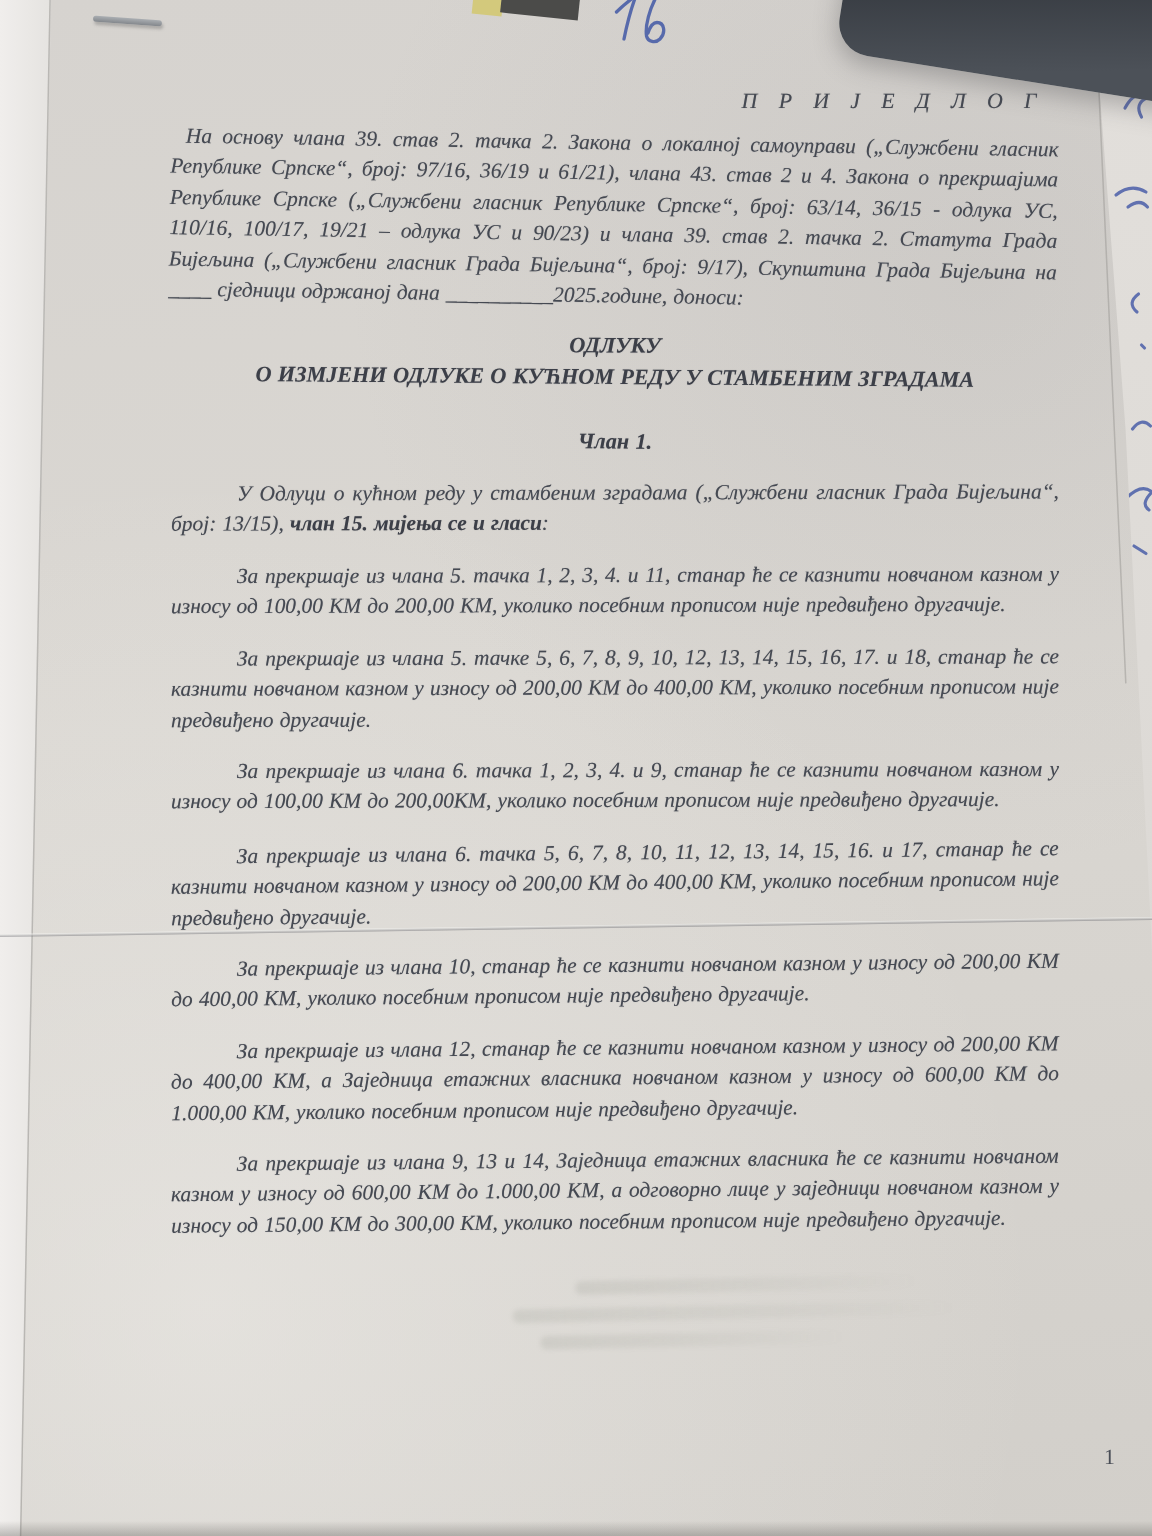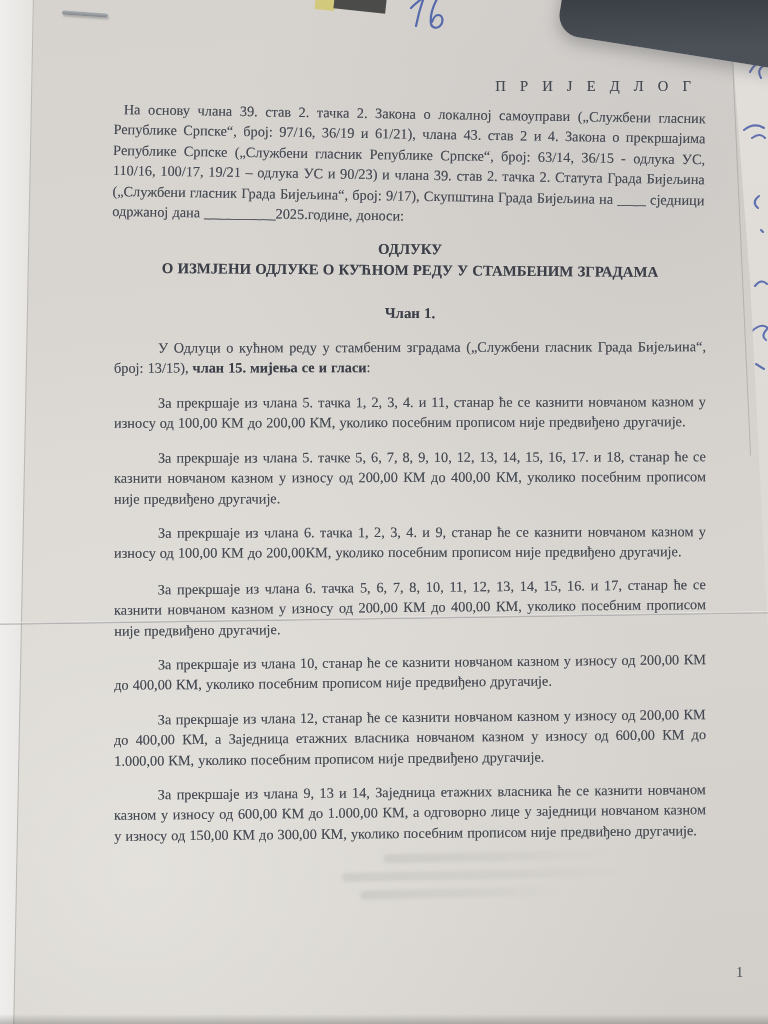--- a/index.html
+++ b/index.html
@@ -52,24 +52,25 @@
   
   .staple{
     position:absolute;left:62px;top:12px;width:46px;height:4px;border-radius:2px;
     background:linear-gradient(#aaaeb2,#83878c);
     transform:rotate(4deg);
     box-shadow:1px 2px 2px rgba(110,110,110,0.4);
   }
   .hand16{position:absolute;left:402px;top:-5px;}
   
   .content{
-    position:absolute;left:114px;top:76px;width:592px;
+    position:absolute;left:114px;top:58px;width:592px;
     font-size:14.3px;line-height:20.4px;color:#454952;
     text-shadow:0 0 0.6px rgba(69,73,82,0.45);
     word-spacing:0.5px;
+    font-style:italic;
   }
   .proposal{
     text-align:right;letter-spacing:5px;padding-right:10px;
     font-size:14.6px;margin-bottom:3px;white-space:nowrap;
   }
   p{margin:0;text-align:justify;}
   .preamble{text-indent:10px;}
   .title-block{margin-top:17px;text-align:center;font-weight:bold;color:#3c3f48;font-size:14.8px;line-height:20.5px;}
   .article-heading{margin-top:23px;text-align:center;font-weight:bold;color:#3c3f48;font-size:14.8px;}
   .body-p{margin-top:14px;text-indent:44px;}

